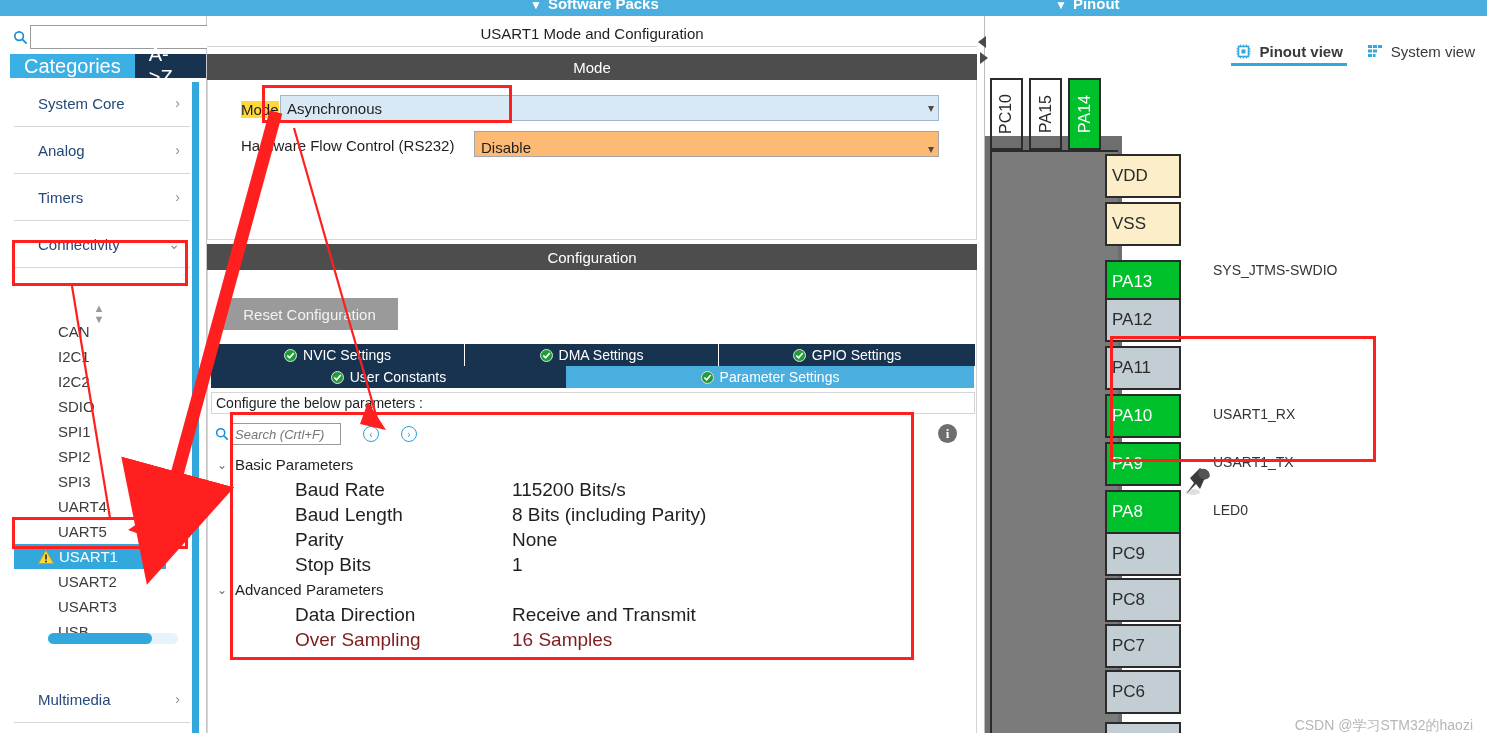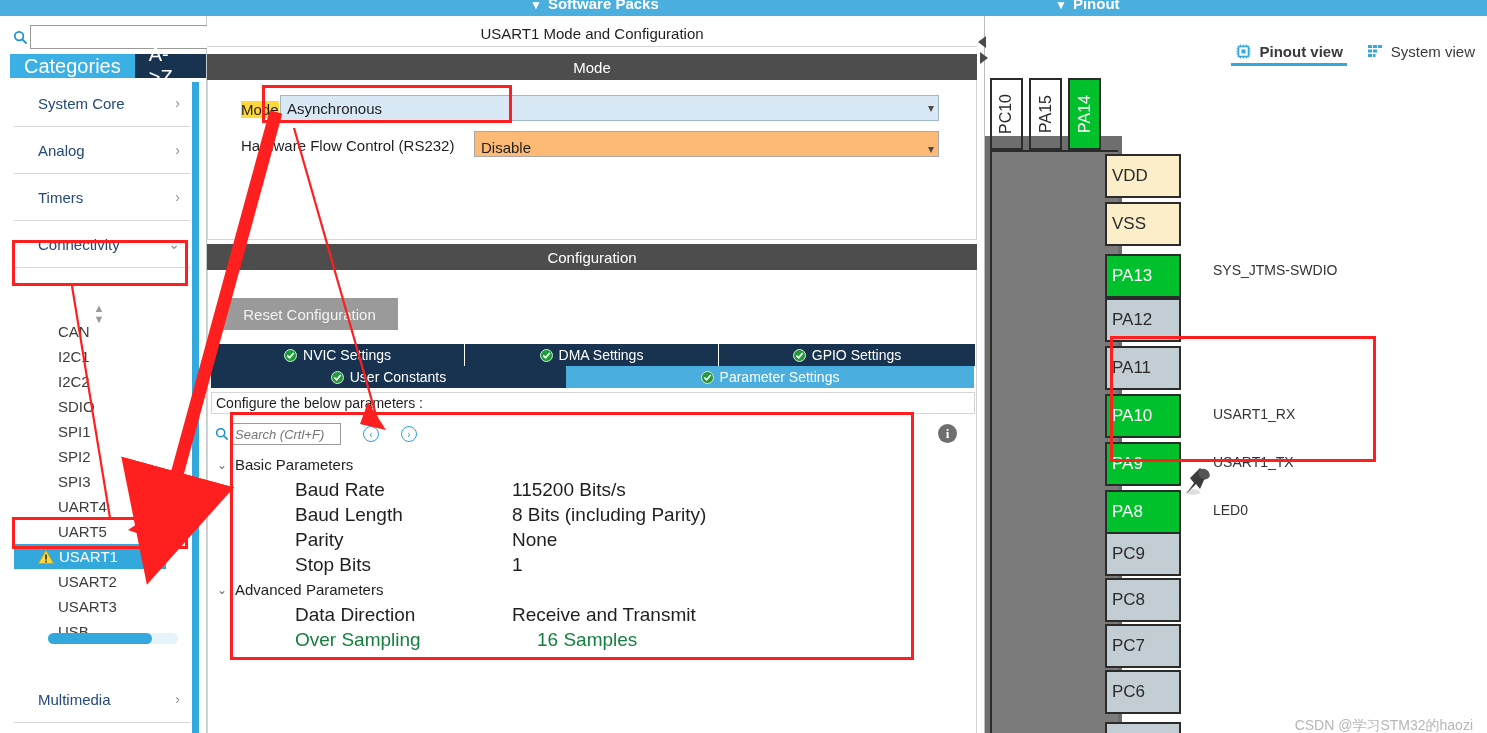--- a/index.html
+++ b/index.html
@@ -225,21 +225,21 @@
     height: 25px; display: flex; align-items: center;
     font-size: 15px; color: #1f1f1f; cursor: pointer;
   }
   .grp .gch { width: 18px; color: #6f6f6f; font-size: 12px; }
   .prow {
     height: 25px; display: flex; align-items: center;
     font-size: 19px; color: #1f1f1f;
   }
   .prow .pk { width: 295px; padding-left: 78px; }
   .prow .pv { flex: 1; }
-  .prow.dim { color: #15803d; gap: 25px; }
+  .prow.dim { color: #7f1d1d; }
 
   
   .redbox {
     position: absolute; border: 3px solid #ff1f1f; pointer-events: none;
     z-index: 40;
   }
   .ann-svg {
     position: absolute; left: 0; top: 0; width: 1487px; height: 733px;
     pointer-events: none; z-index: 45;
   }
@@ -632,21 +632,21 @@
     <div class="vpin on" style="left:83px; top:46px; background:#00c12b;">
       <span>PA14</span>
     </div>
 
     <div class="hpin pwr" style="top:122px">
         <span>VDD</span>
       </div>
     <div class="hpin pwr" style="top:170px">
         <span>VSS</span>
       </div>
-    <div class="hpin on" style="top:222px">
+    <div class="hpin on" style="top:228px">
         <span>PA13</span>
       </div>
     <div class="hpin gray" style="top:266px">
         <span>PA12</span>
       </div>
     <div class="hpin gray" style="top:314px">
         <span>PA11</span>
       </div>
     <div class="hpin on" style="top:362px">
         <span>PA10</span>

